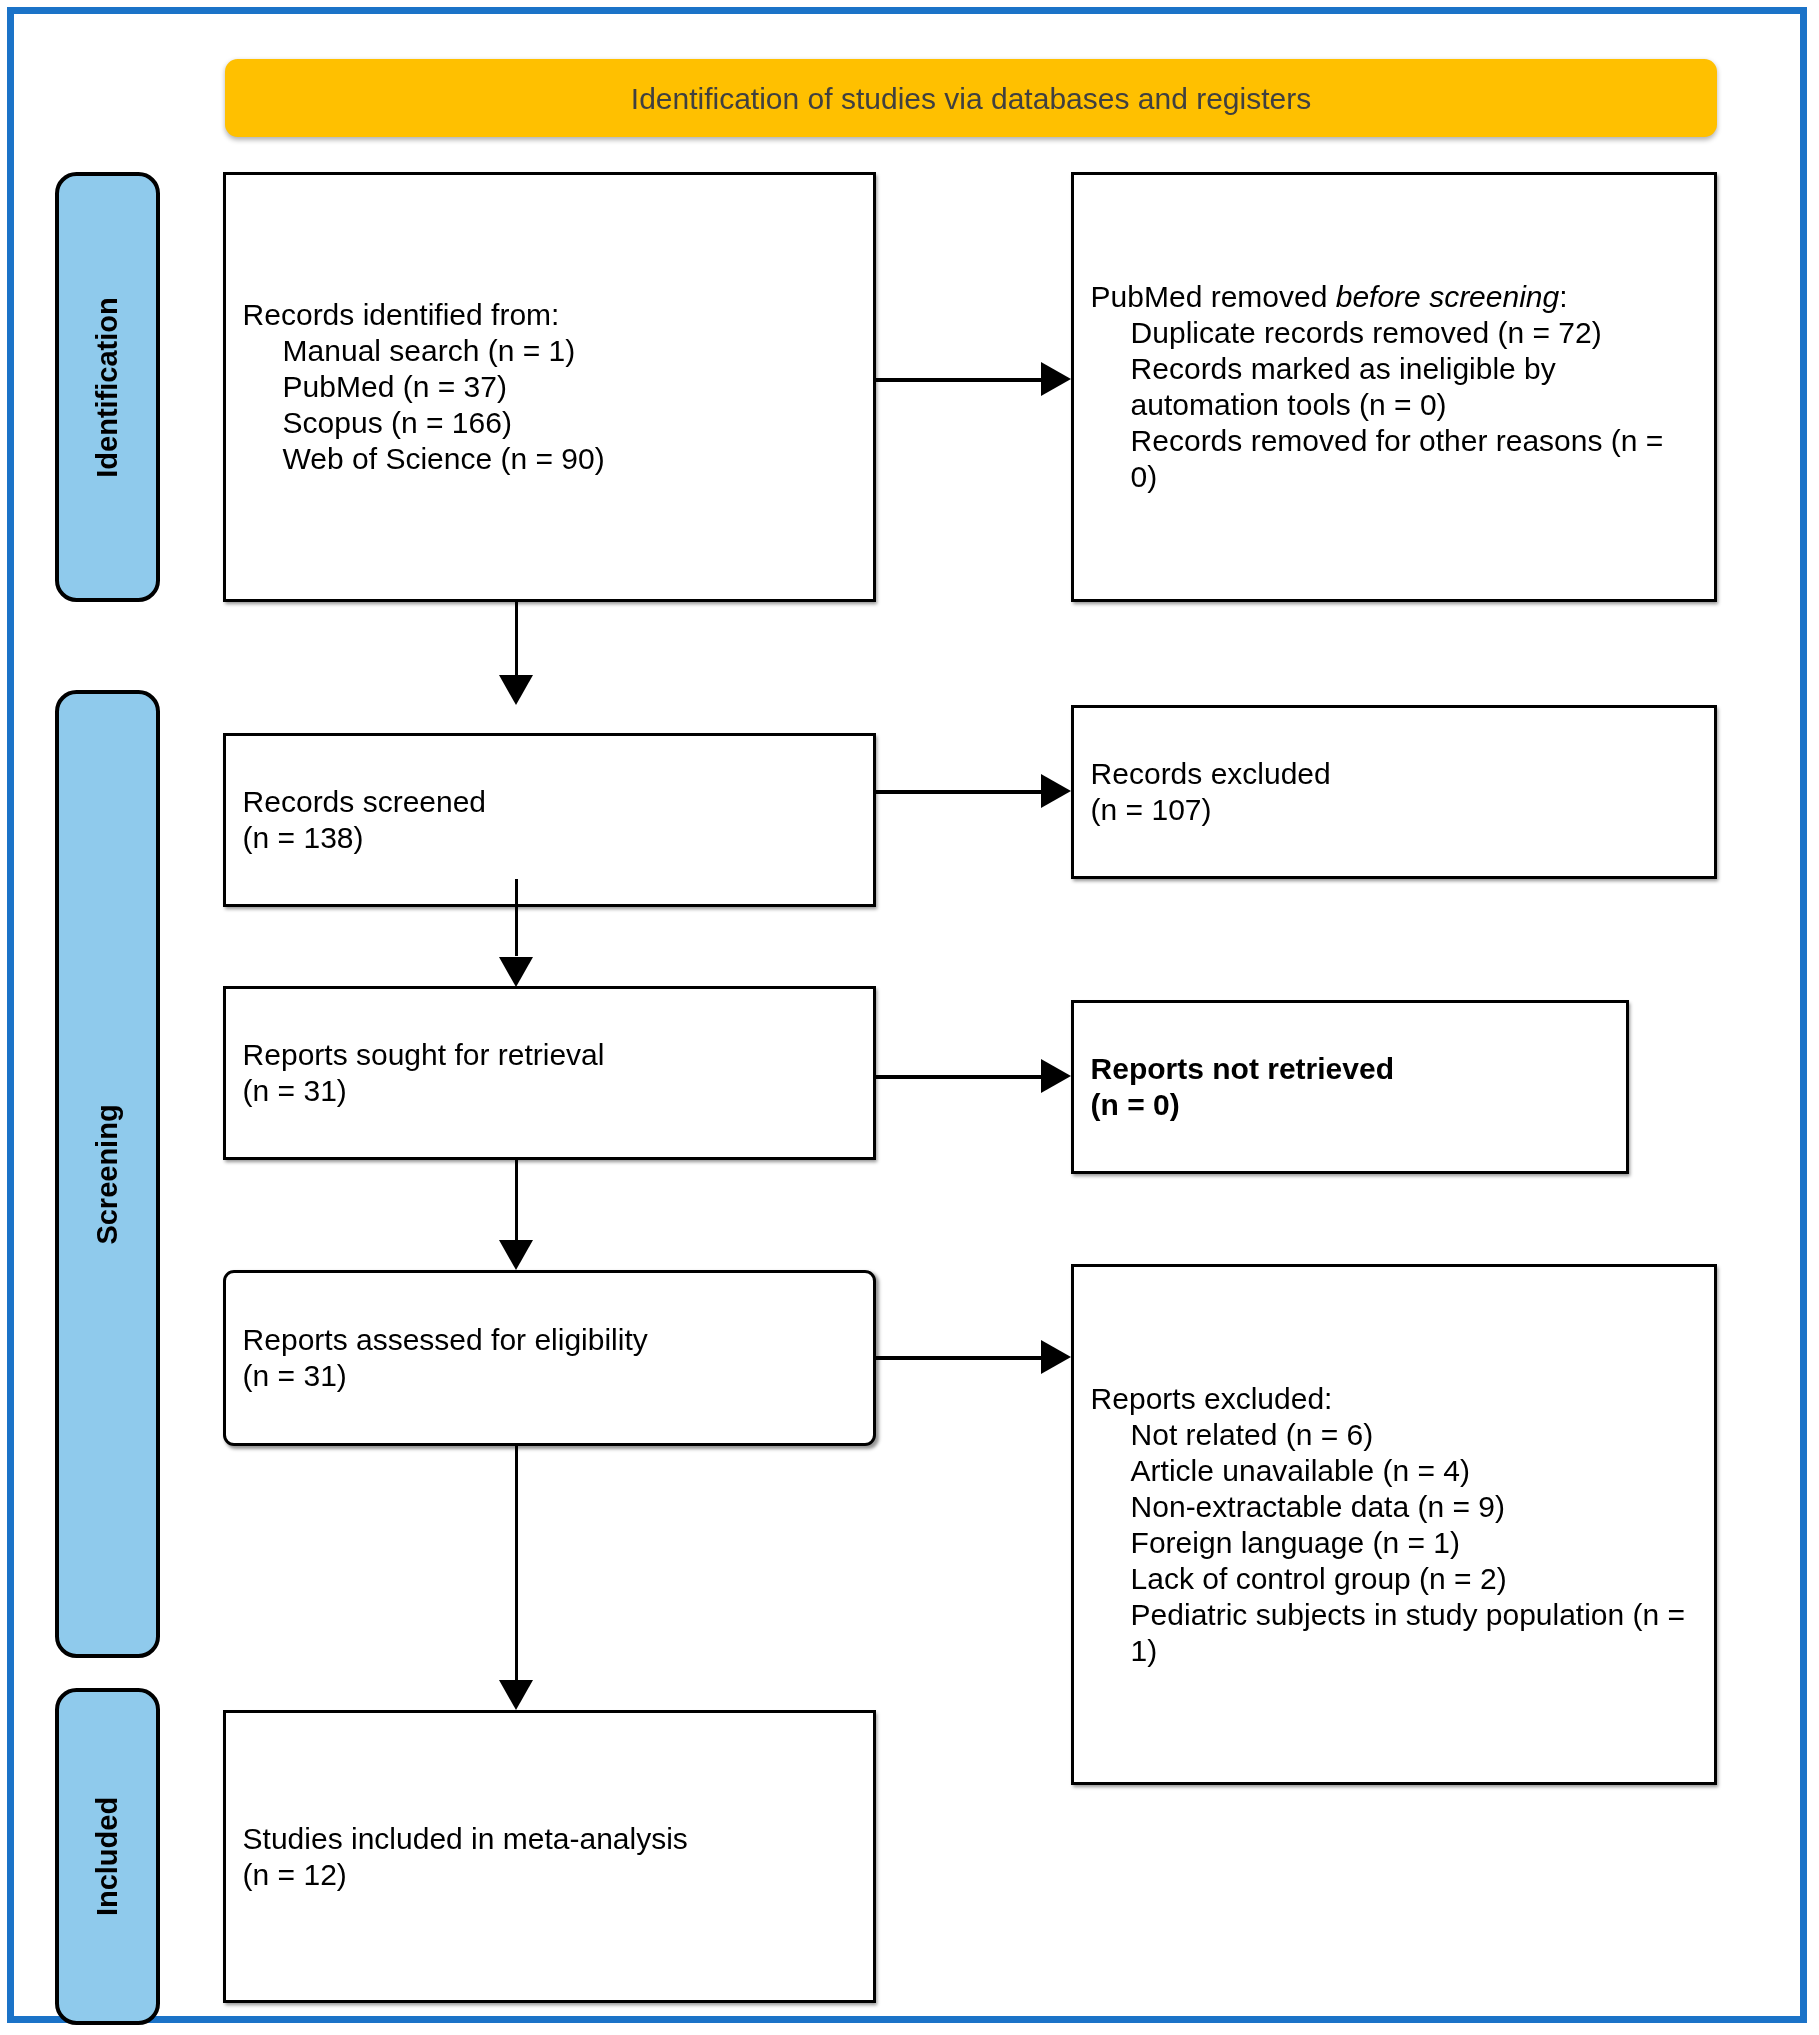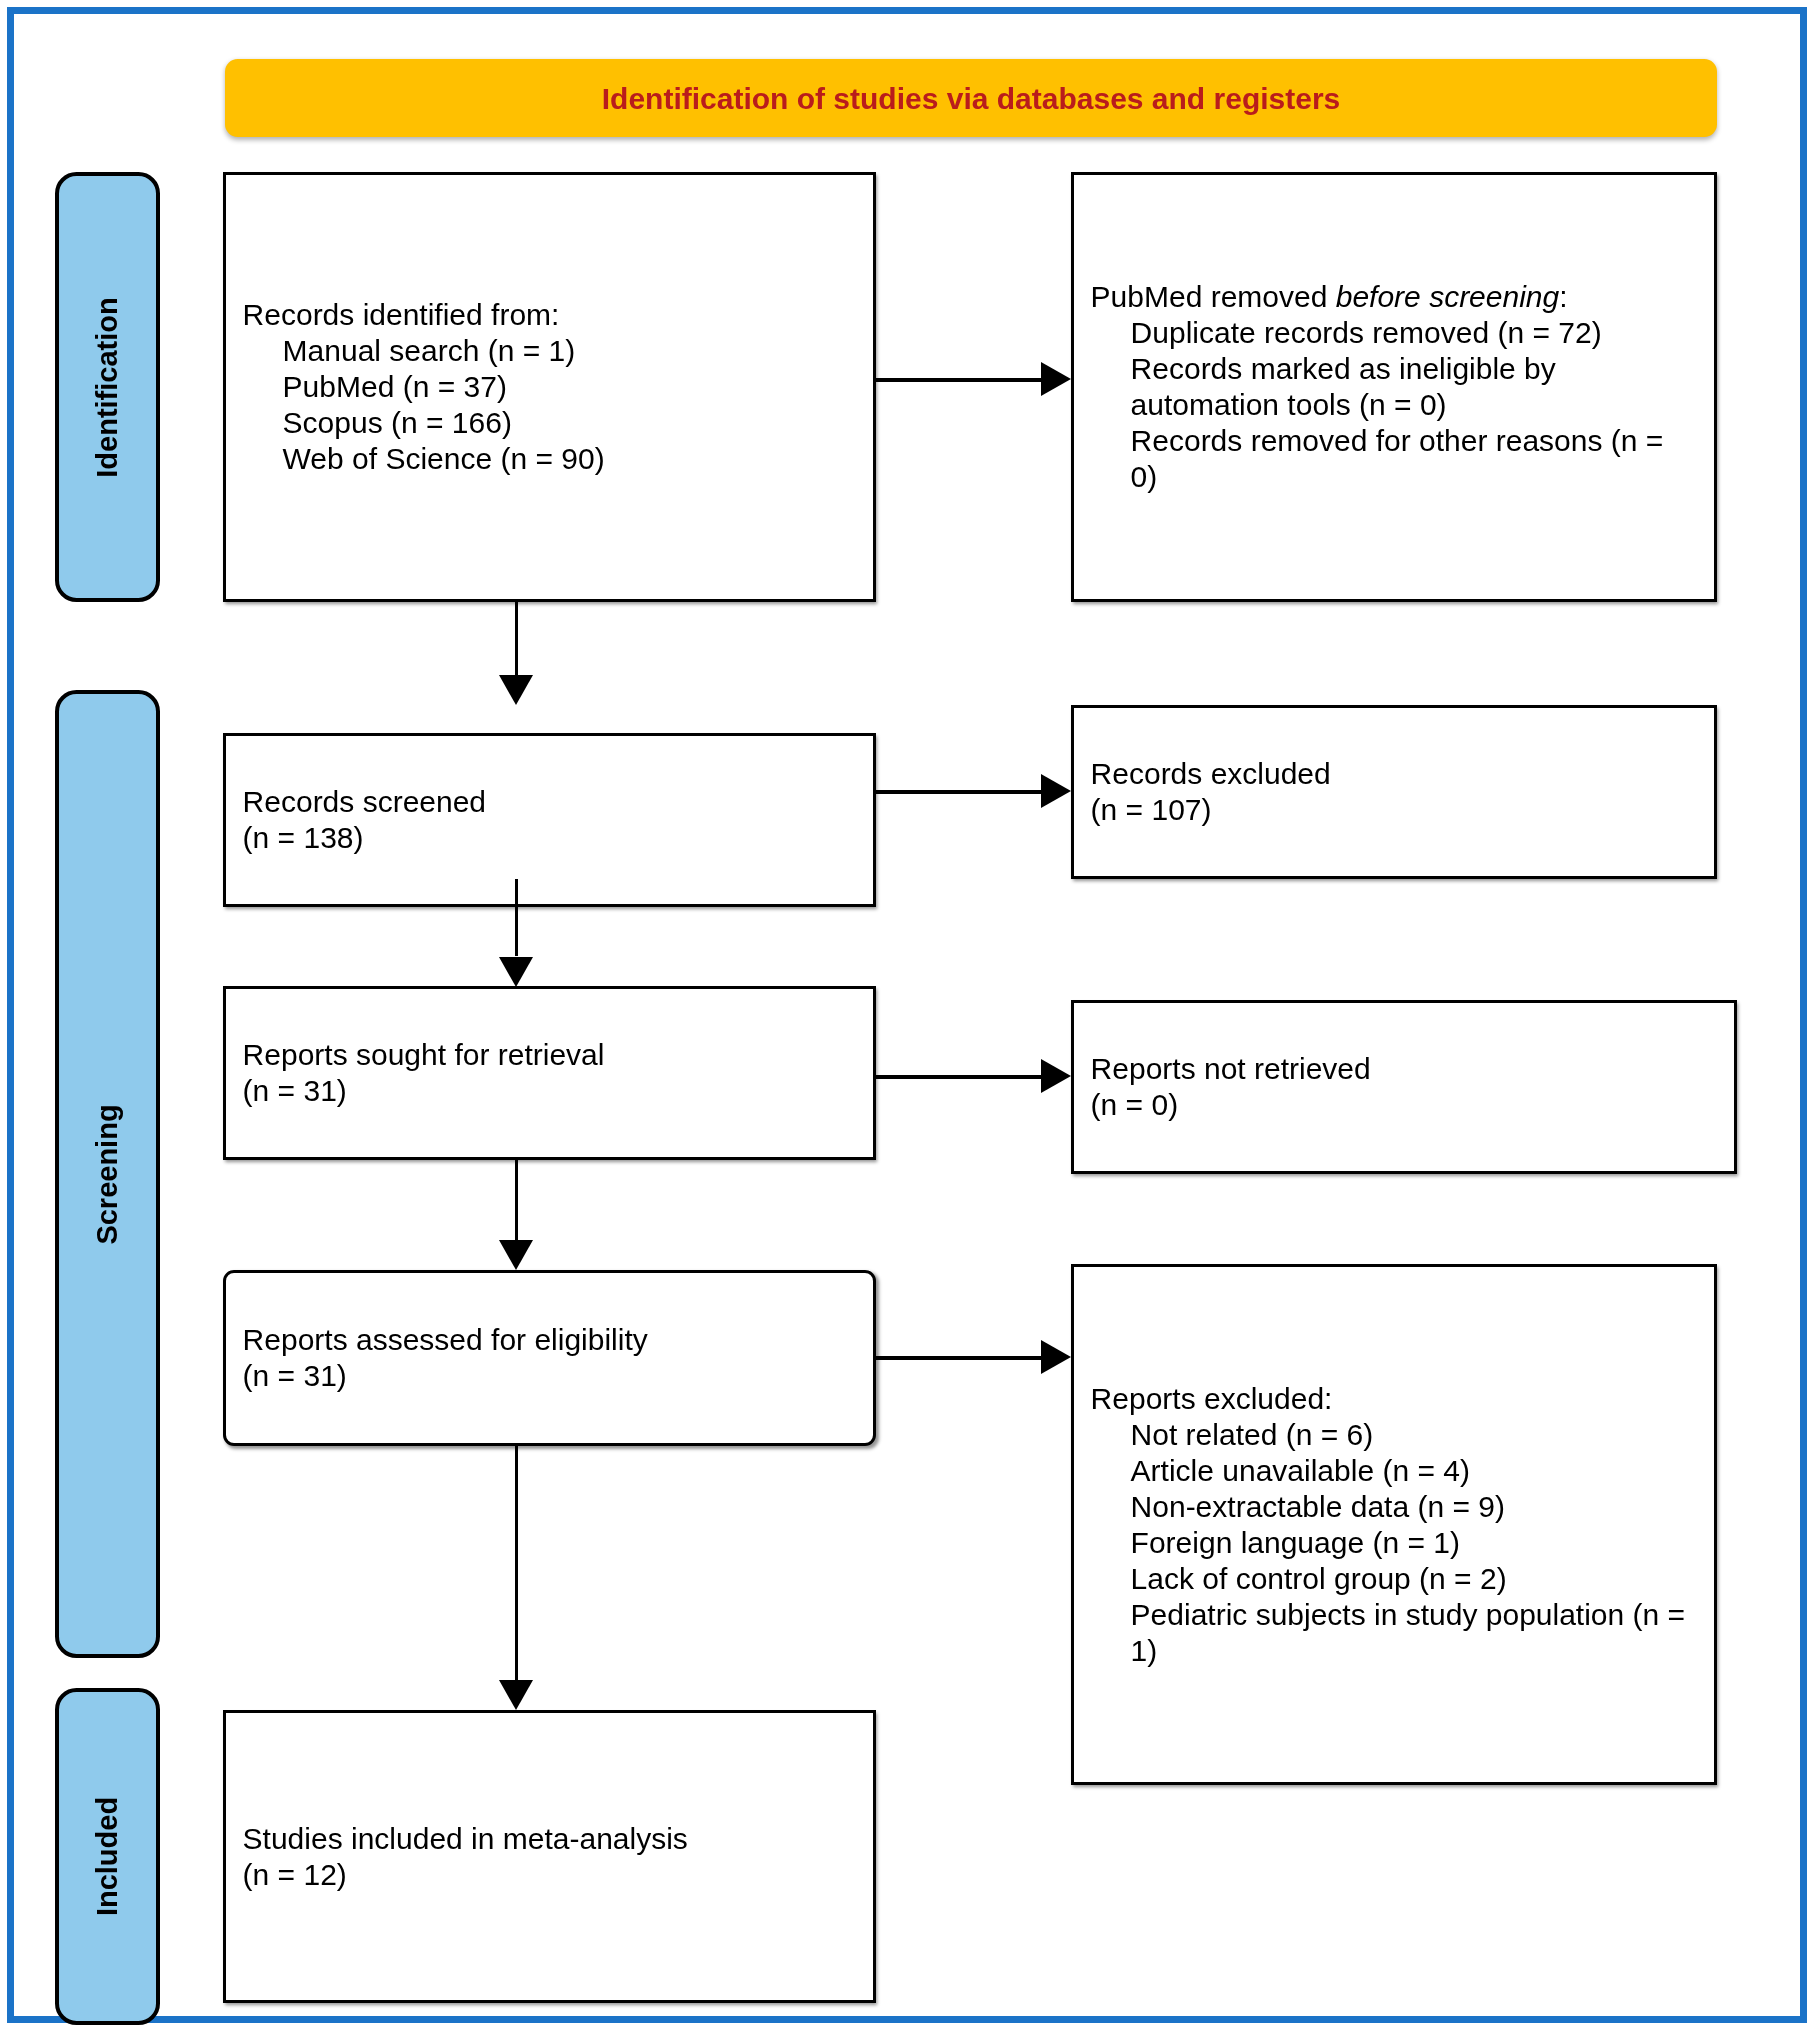--- a/index.html
+++ b/index.html
@@ -35,22 +35,22 @@
     background: #FFC000;
     border-radius: 12.7px;
     box-shadow: 0 2.9px 4.9px rgba(0,0,0,0.30);
     display: flex;
     align-items: center;
     justify-content: center;
     box-sizing: border-box;
   }
   .phase-banner .banner-text {
     font-size: 30px;
-    font-weight: bold;
-    color: #b91c1c;
+    font-weight: normal;
+    color: #404040;
     text-align: center;
     line-height: 1.1;
     letter-spacing: 0px;
   }
 
   
   .stage-label {
     position: absolute;
     background: #8FCAEC;
     border: 4.4px solid #000000;
@@ -228,21 +228,21 @@
       <div class="line">Reports sought for retrieval</div>
       <div class="line">(n = 31)</div>
     </div>
   </div>
 
   <div class="arrow-h" style="left:875px; top:1059px; width:196px; height:36px;">
     <div class="shaft" style="width:166px;"></div>
     <div class="head"></div>
   </div>
 
-  <div class="flow-box" style="left:1071px; top:1000px; width:666px; height:174px;">
+  <div class="flow-box" style="left:1071px; top:1000px; width:558px; height:174px;font-weight:bold;">
     <div class="box-body">
       <div class="line">Reports not retrieved</div>
       <div class="line">(n = 0)</div>
     </div>
   </div>
 
   <div class="arrow-v" style="left:499px; top:1160px; width:35px; height:110px;">
     <div class="shaft" style="height:80px;"></div>
     <div class="head"></div>
   </div>

